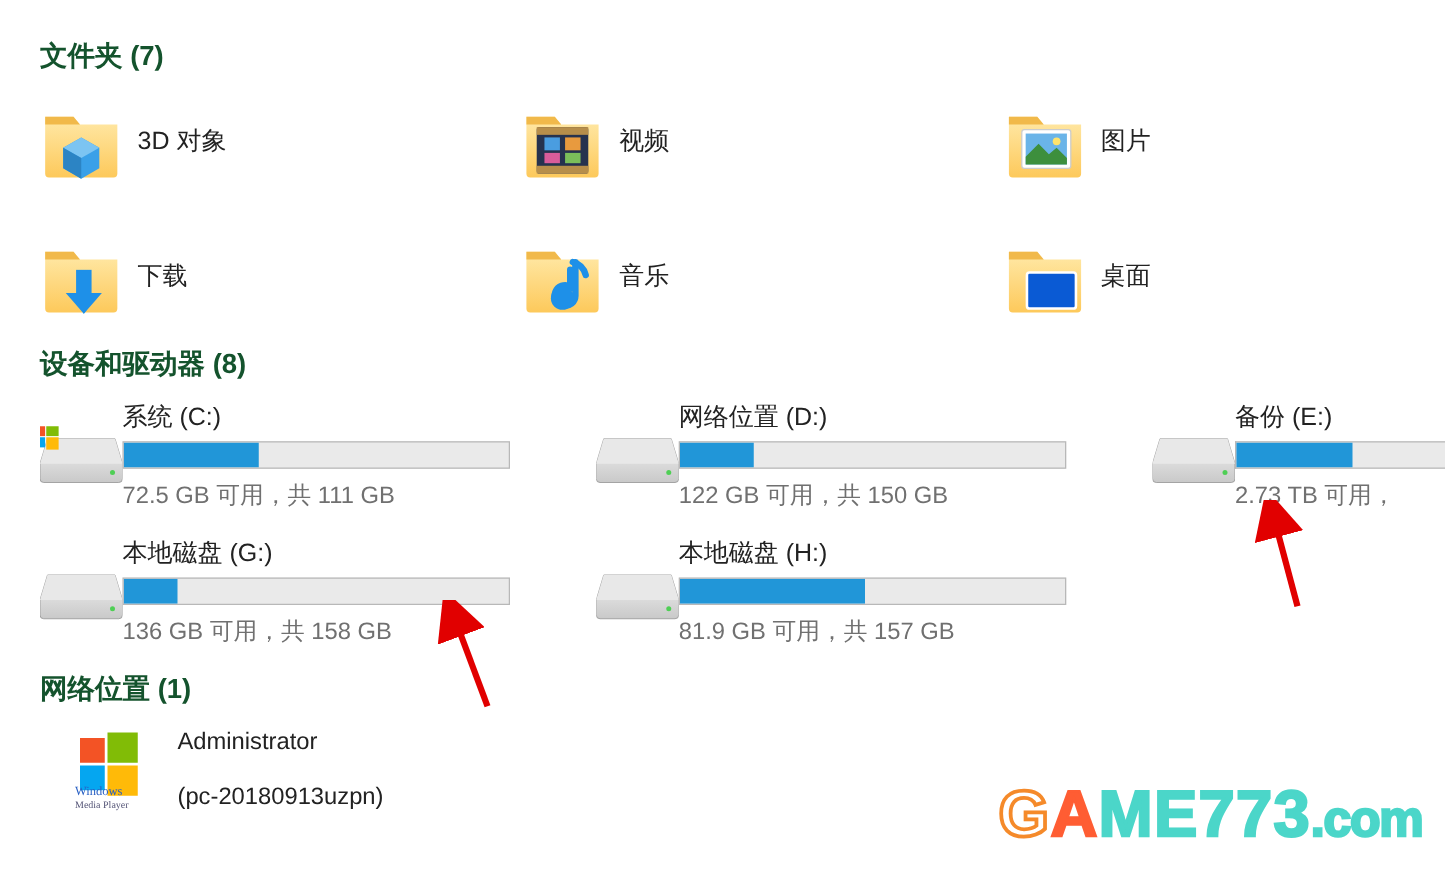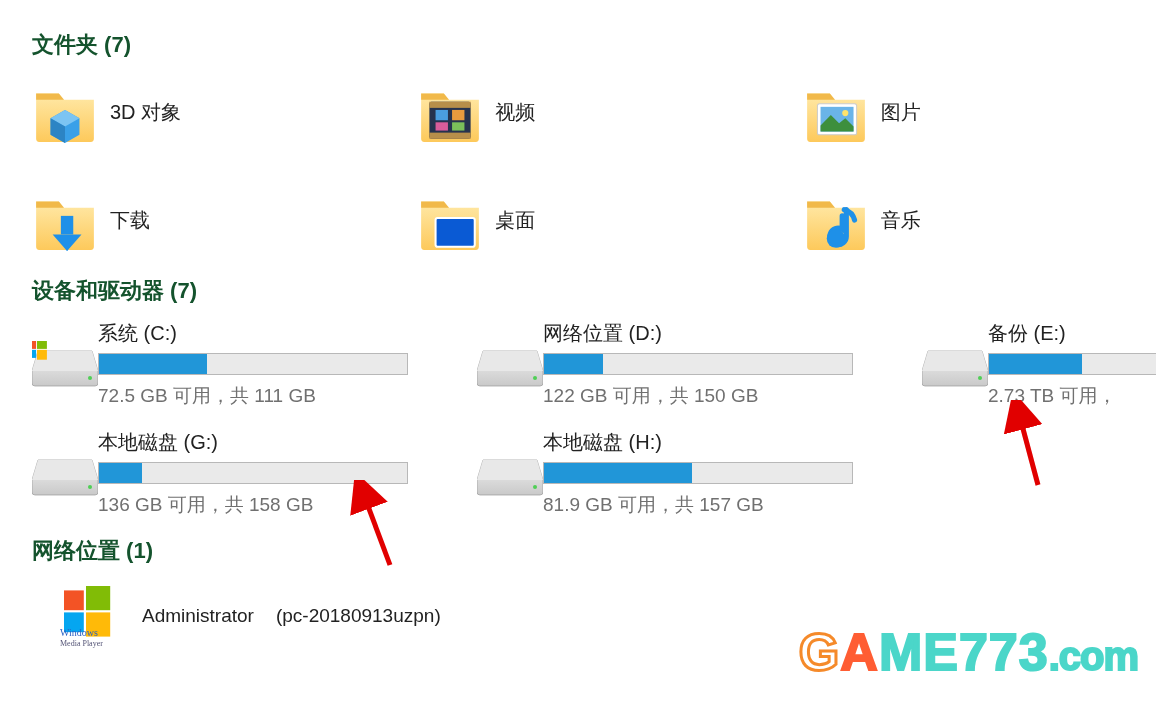--- a/index.html
+++ b/index.html
@@ -81,21 +81,21 @@
       font-size: 19px;
       color: #707070;
       margin-top: 8px;
     }
     .drive-item.truncated .drive-bar { width: 170px; border-right: none; }
     .drive-item.truncated .drive-free { white-space: nowrap; }
 
     
     .network { display: flex; align-items: center; gap: 14px; margin-top: 8px; cursor: pointer; }
     .network .icon-slot { width: 72px; height: 72px; margin-left: 24px; }
-    .network .labels { display: flex; flex-direction: row; gap: 22px; }
+    .network .labels { display: flex; flex-direction: column; gap: 22px; }
     .network .labels span { font-size: 19px; color: #222; }
 
     
     .watermark {
       position: absolute;
       right: 18px; bottom: 20px;
       font-family: Impact, "Arial Black", sans-serif;
       font-size: 52px;
       font-weight: 900;
       letter-spacing: 1px;
@@ -204,44 +204,44 @@
             <path d="M0 20h28L14 36z" fill="#1e90e8"></path>
           </g>
         </svg>
     </div>
     <span class="label">下载</span>
     </div>
     <div class="folder-item">
     <div class="icon-slot">
       <svg viewBox="0 0 64 64">
           <use href="#folderBody"></use>
-          <g>
-            <rect x="18" y="30" width="38" height="28" rx="2" fill="#0a5ad4"></rect>
-            <rect x="18" y="30" width="38" height="28" rx="2" fill="none" stroke="#fff" stroke-width="2"></rect>
-          </g>
-        </svg>
-    </div>
-    <span class="label">桌面</span>
-    </div>
-    <div class="folder-item">
-    <div class="icon-slot">
-      <svg viewBox="0 0 64 64">
-          <use href="#folderBody"></use>
           <g transform="translate(18,20)">
             <path d="M24 2v26a8 8 0 1 1-4-7V8" fill="none" stroke="#1e90e8" stroke-width="5" stroke-linecap="round"></path>
             <circle cx="14" cy="30" r="9" fill="#1e90e8"></circle>
             <path d="M22 2q8 2 10 10" fill="none" stroke="#1e90e8" stroke-width="5" stroke-linecap="round"></path>
           </g>
         </svg>
     </div>
     <span class="label">音乐</span>
     </div>
+    <div class="folder-item">
+    <div class="icon-slot">
+      <svg viewBox="0 0 64 64">
+          <use href="#folderBody"></use>
+          <g>
+            <rect x="18" y="30" width="38" height="28" rx="2" fill="#0a5ad4"></rect>
+            <rect x="18" y="30" width="38" height="28" rx="2" fill="none" stroke="#fff" stroke-width="2"></rect>
+          </g>
+        </svg>
+    </div>
+    <span class="label">桌面</span>
+    </div>
   </div>
 
-<div class="section-header">设备和驱动器 (7)</div>
+<div class="section-header">设备和驱动器 (8)</div>
 <div class="drives" id="drives-container">
     <div class="drive-item">
     <div class="drive-icon">
       <svg viewBox="0 0 66 48">
           <use href="#driveIcon"></use>
           <use href="#winLogo" transform="translate(-4,-2) scale(0.9)"></use>
         </svg>
     </div>
     <div class="drive-body">
       <div class="drive-name">系统 (C:)</div>

